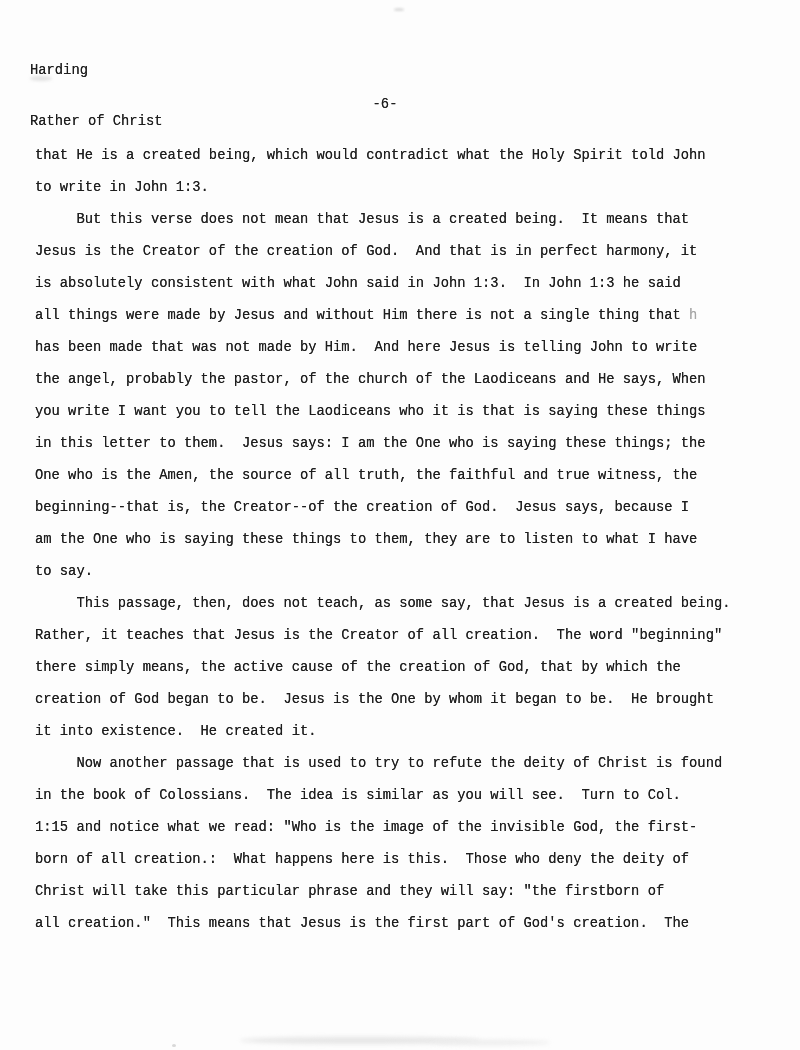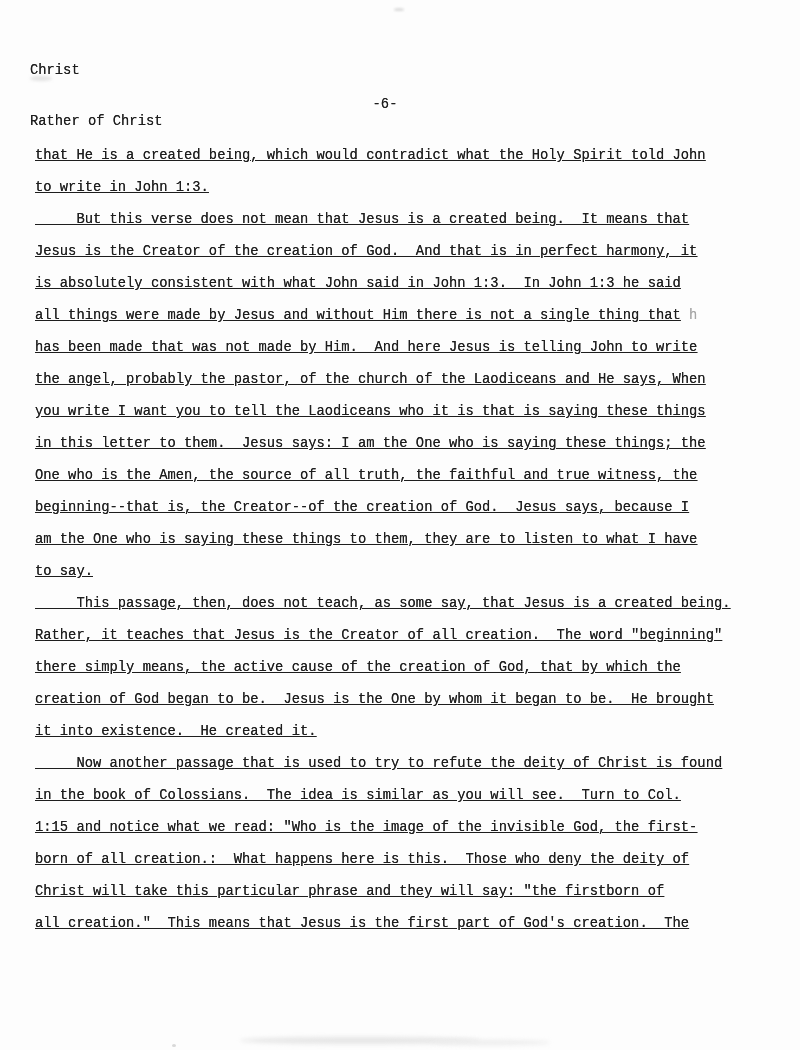--- a/index.html
+++ b/index.html
@@ -37,21 +37,20 @@
   }
   .doc-body {
     position: absolute;
     left: 35px;
     top: 140px;
     width: 700px;
   }
   .doc-body .line {
     height: 32px;
     line-height: 32px;
-    text-decoration: underline;
   }
   .faint-char {
     position: absolute;
     left: 689px;
     top: 300px;
     line-height: 32px;
     opacity: 0.38;
   }
   
   .artifact {
@@ -93,21 +92,21 @@
     border-radius: 50%;
     filter: blur(0.5px);
   }
 </style>
 </head>
 <body>
 
 <div class="page">
 
   <div class="doc-header typed">
-    <div>Christ</div>
+    <div>Harding</div>
     <div>Rather of Christ</div>
   </div>
 
   <div class="page-number typed">-6-</div>
 
   <div class="doc-body typed" id="doc-body"><div class="line">that He is a created being, which would contradict what the Holy Spirit told John</div><div class="line">to write in John 1:3.</div><div class="line">     But this verse does not mean that Jesus is a created being.  It means that</div><div class="line">Jesus is the Creator of the creation of God.  And that is in perfect harmony, it</div><div class="line">is absolutely consistent with what John said in John 1:3.  In John 1:3 he said</div><div class="line">all things were made by Jesus and without Him there is not a single thing that</div><div class="line">has been made that was not made by Him.  And here Jesus is telling John to write</div><div class="line">the angel, probably the pastor, of the church of the Laodiceans and He says, When</div><div class="line">you write I want you to tell the Laodiceans who it is that is saying these things</div><div class="line">in this letter to them.  Jesus says: I am the One who is saying these things; the</div><div class="line">One who is the Amen, the source of all truth, the faithful and true witness, the</div><div class="line">beginning--that is, the Creator--of the creation of God.  Jesus says, because I</div><div class="line">am the One who is saying these things to them, they are to listen to what I have</div><div class="line">to say.</div><div class="line">     This passage, then, does not teach, as some say, that Jesus is a created being.</div><div class="line">Rather, it teaches that Jesus is the Creator of all creation.  The word "beginning"</div><div class="line">there simply means, the active cause of the creation of God, that by which the</div><div class="line">creation of God began to be.  Jesus is the One by whom it began to be.  He brought</div><div class="line">it into existence.  He created it.</div><div class="line">     Now another passage that is used to try to refute the deity of Christ is found</div><div class="line">in the book of Colossians.  The idea is similar as you will see.  Turn to Col.</div><div class="line">1:15 and notice what we read: "Who is the image of the invisible God, the first-</div><div class="line">born of all creation.:  What happens here is this.  Those who deny the deity of</div><div class="line">Christ will take this particular phrase and they will say: "the firstborn of</div><div class="line">all creation."  This means that Jesus is the first part of God's creation.  The</div></div>
 
   <span class="faint-char typed">h</span>
 
   <div class="artifact speck-top"></div>

